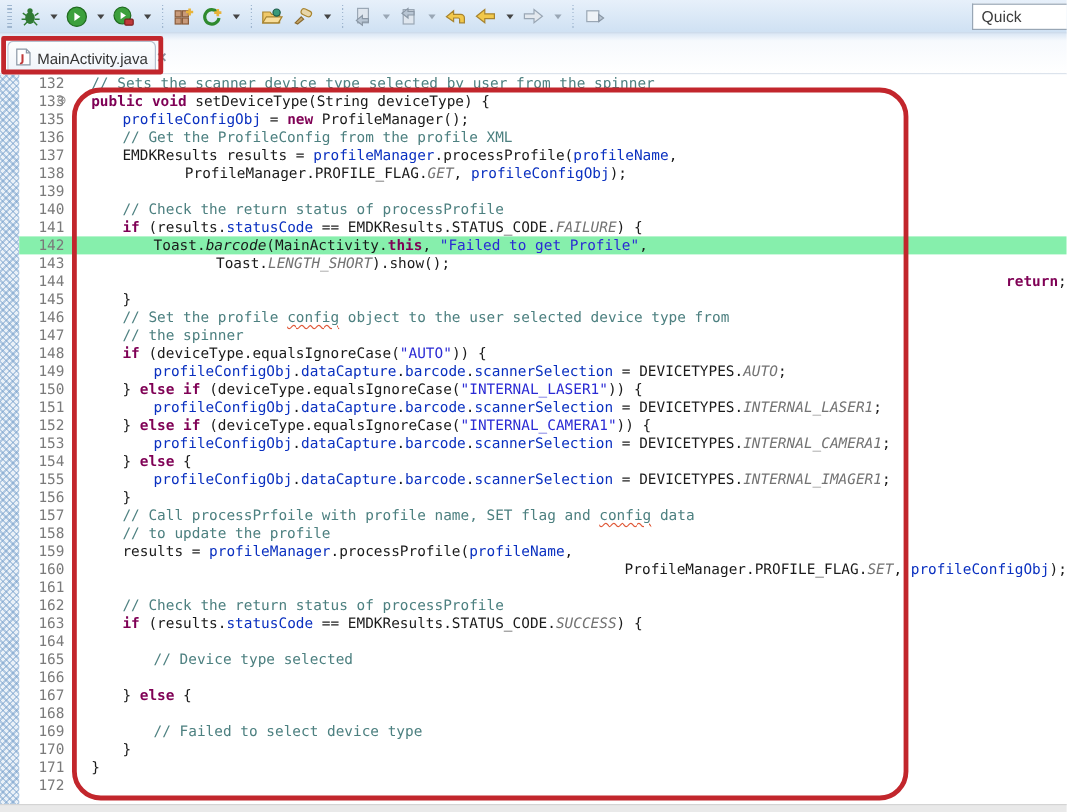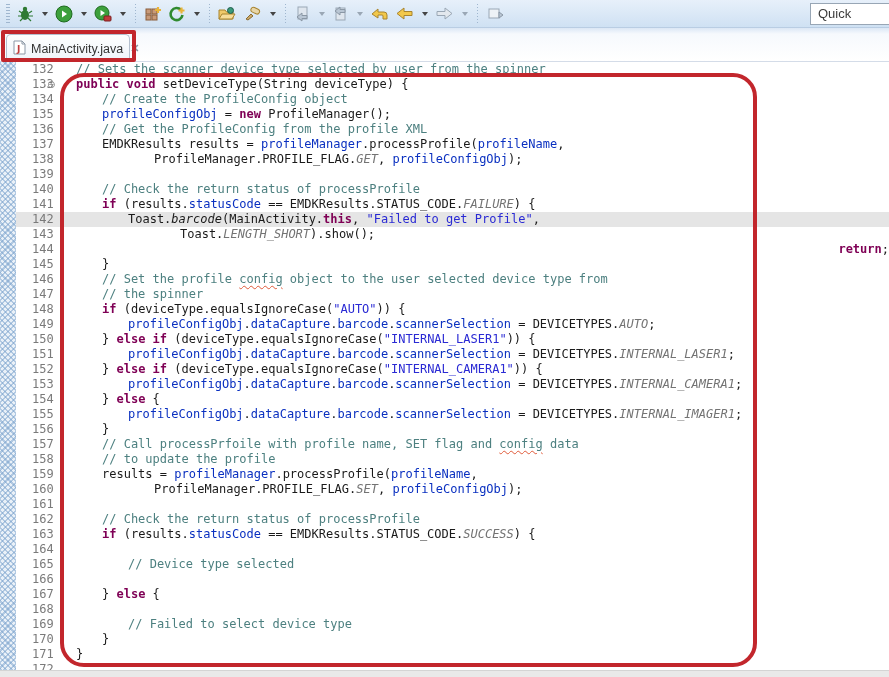--- a/index.html
+++ b/index.html
@@ -48,21 +48,21 @@
   .editor { position:absolute; left:0; top:62px; width:889px; height:608px;
     background:#fff; overflow:hidden;
     font-family:"DejaVu Sans Mono","Liberation Mono",monospace; font-size:12px; }
   .marker-bar { position:absolute; left:0; top:0; width:16px; height:100%;
     background:
       repeating-linear-gradient(45deg, rgba(108,152,199,.45) 0 1.5px, transparent 1.5px 4px),
       repeating-linear-gradient(-45deg, rgba(108,152,199,.45) 0 1.5px, transparent 1.5px 4px),
       #eaf1f8; }
   .lines { position:absolute; left:16px; top:0; width:873px; }
   .line { position:relative; height:15px; line-height:15px; white-space:pre; display:flex; }
-  .line.hl { background:#e5e5e5; }
+  .line.hl { background:#86efac; }
   .num { display:inline-block; width:28px; text-align:right; padding-right:5px;
     color:#7a7a7a; flex:none;padding-left:16px; }
   .code { flex:1; }
   .fold { position:absolute; left:31px; top:0; color:#8a8a8a; font-size:10px;
     font-family:"DejaVu Sans",sans-serif; }
   .tk-k { color:#7f0055; font-weight:bold; }
   .tk-c { color:#4d8080; }
   .tk-s { color:#2a2ad4; }
   .tk-m { color:#0a30c0; }
   .tk-i { color:#737373; font-style:italic; }
@@ -234,21 +234,20 @@
     <span>MainActivity.java</span>
     <span class="close">✕</span>
   </div>
 </div>
 
 <div class="editor">
   <div class="marker-bar"></div>
   <div class="lines">
       <div class="line"><span class="num">132</span><span class="code" style="padding-left: 32px;"><span class="tk-c">// Sets the scanner device type selected by user from the spinner</span></span></div>
       <div class="line"><span class="num">133</span><span class="fold">⊖</span><span class="code" style="padding-left: 32px;"><span class="tk-k">public</span><span class="tk-p"> </span><span class="tk-k">void</span><span class="tk-p"> setDeviceType(String deviceType) {</span></span></div>
-      <div class="line"><span class="num">134</span><span class="code" style="padding-left: 58px;"><span class="tk-c">// Create the ProfileConfig object</span></span></div>
       <div class="line"><span class="num">135</span><span class="code" style="padding-left: 58px;"><span class="tk-m">profileConfigObj</span><span class="tk-p"> = </span><span class="tk-k">new</span><span class="tk-p"> ProfileManager();</span></span></div>
       <div class="line"><span class="num">136</span><span class="code" style="padding-left: 58px;"><span class="tk-c">// Get the ProfileConfig from the profile XML</span></span></div>
       <div class="line"><span class="num">137</span><span class="code" style="padding-left: 58px;"><span class="tk-p">EMDKResults results = </span><span class="tk-m">profileManager</span><span class="tk-p">.processProfile(</span><span class="tk-m">profileName</span><span class="tk-p">,</span></span></div>
       <div class="line"><span class="num">138</span><span class="code" style="padding-left: 110px;"><span class="tk-p">ProfileManager.PROFILE_FLAG.</span><span class="tk-i">GET</span><span class="tk-p">, </span><span class="tk-m">profileConfigObj</span><span class="tk-p">);</span></span></div>
       <div class="line"><span class="num">139</span><span class="code" style="padding-left: 6px;"></span></div>
       <div class="line"><span class="num">140</span><span class="code" style="padding-left: 58px;"><span class="tk-c">// Check the return status of processProfile</span></span></div>
       <div class="line"><span class="num">141</span><span class="code" style="padding-left: 58px;"><span class="tk-k">if</span><span class="tk-p"> (results.</span><span class="tk-m">statusCode</span><span class="tk-p"> == EMDKResults.STATUS_CODE.</span><span class="tk-i">FAILURE</span><span class="tk-p">) {</span></span></div>
       <div class="line hl"><span class="num">142</span><span class="code" style="padding-left: 84px;"><span class="tk-p">Toast.</span><span class="tk-im">barcode</span><span class="tk-p">(MainActivity.</span><span class="tk-k">this</span><span class="tk-p">, </span><span class="tk-s">"Failed to get Profile"</span><span class="tk-p">,</span></span></div>
       <div class="line"><span class="num">143</span><span class="code" style="padding-left: 136px;"><span class="tk-p">Toast.</span><span class="tk-i">LENGTH_SHORT</span><span class="tk-p">).show();</span></span></div>
       <div class="line"><span class="num">144</span><span class="code" style="padding-left: 84px; text-align: right;"><span class="tk-k">return</span><span class="tk-p">;</span></span></div>
@@ -260,21 +259,21 @@
       <div class="line"><span class="num">150</span><span class="code" style="padding-left: 58px;"><span class="tk-p">} </span><span class="tk-k">else</span><span class="tk-p"> </span><span class="tk-k">if</span><span class="tk-p"> (deviceType.equalsIgnoreCase(</span><span class="tk-s">"INTERNAL_LASER1"</span><span class="tk-p">)) {</span></span></div>
       <div class="line"><span class="num">151</span><span class="code" style="padding-left: 84px;"><span class="tk-m">profileConfigObj</span><span class="tk-p">.</span><span class="tk-m">dataCapture</span><span class="tk-p">.</span><span class="tk-m">barcode</span><span class="tk-p">.</span><span class="tk-m">scannerSelection</span><span class="tk-p"> = DEVICETYPES.</span><span class="tk-i">INTERNAL_LASER1</span><span class="tk-p">;</span></span></div>
       <div class="line"><span class="num">152</span><span class="code" style="padding-left: 58px;"><span class="tk-p">} </span><span class="tk-k">else</span><span class="tk-p"> </span><span class="tk-k">if</span><span class="tk-p"> (deviceType.equalsIgnoreCase(</span><span class="tk-s">"INTERNAL_CAMERA1"</span><span class="tk-p">)) {</span></span></div>
       <div class="line"><span class="num">153</span><span class="code" style="padding-left: 84px;"><span class="tk-m">profileConfigObj</span><span class="tk-p">.</span><span class="tk-m">dataCapture</span><span class="tk-p">.</span><span class="tk-m">barcode</span><span class="tk-p">.</span><span class="tk-m">scannerSelection</span><span class="tk-p"> = DEVICETYPES.</span><span class="tk-i">INTERNAL_CAMERA1</span><span class="tk-p">;</span></span></div>
       <div class="line"><span class="num">154</span><span class="code" style="padding-left: 58px;"><span class="tk-p">} </span><span class="tk-k">else</span><span class="tk-p"> {</span></span></div>
       <div class="line"><span class="num">155</span><span class="code" style="padding-left: 84px;"><span class="tk-m">profileConfigObj</span><span class="tk-p">.</span><span class="tk-m">dataCapture</span><span class="tk-p">.</span><span class="tk-m">barcode</span><span class="tk-p">.</span><span class="tk-m">scannerSelection</span><span class="tk-p"> = DEVICETYPES.</span><span class="tk-i">INTERNAL_IMAGER1</span><span class="tk-p">;</span></span></div>
       <div class="line"><span class="num">156</span><span class="code" style="padding-left: 58px;"><span class="tk-p">}</span></span></div>
       <div class="line"><span class="num">157</span><span class="code" style="padding-left: 58px;"><span class="tk-c">// Call processPrfoile with profile name, SET flag and </span><span class="tk-w">config</span><span class="tk-c"> data</span></span></div>
       <div class="line"><span class="num">158</span><span class="code" style="padding-left: 58px;"><span class="tk-c">// to update the profile</span></span></div>
       <div class="line"><span class="num">159</span><span class="code" style="padding-left: 58px;"><span class="tk-p">results = </span><span class="tk-m">profileManager</span><span class="tk-p">.processProfile(</span><span class="tk-m">profileName</span><span class="tk-p">,</span></span></div>
-      <div class="line"><span class="num">160</span><span class="code" style="padding-left: 110px;"><span class="tk-p">ProfileManager.PROFILE_FLAG.</span><span class="tk-i">SET</span><span class="tk-p">, </span><span class="tk-m">profileConfigObj</span><span class="tk-p">);</span></span></div>
+      <div class="line"><span class="num">160</span><span class="code" style="padding-left: 110px; text-align: right;"><span class="tk-p">ProfileManager.PROFILE_FLAG.</span><span class="tk-i">SET</span><span class="tk-p">, </span><span class="tk-m">profileConfigObj</span><span class="tk-p">);</span></span></div>
       <div class="line"><span class="num">161</span><span class="code" style="padding-left: 6px;"></span></div>
       <div class="line"><span class="num">162</span><span class="code" style="padding-left: 58px;"><span class="tk-c">// Check the return status of processProfile</span></span></div>
       <div class="line"><span class="num">163</span><span class="code" style="padding-left: 58px;"><span class="tk-k">if</span><span class="tk-p"> (results.</span><span class="tk-m">statusCode</span><span class="tk-p"> == EMDKResults.STATUS_CODE.</span><span class="tk-i">SUCCESS</span><span class="tk-p">) {</span></span></div>
       <div class="line"><span class="num">164</span><span class="code" style="padding-left: 6px;"></span></div>
       <div class="line"><span class="num">165</span><span class="code" style="padding-left: 84px;"><span class="tk-c">// Device type selected</span></span></div>
       <div class="line"><span class="num">166</span><span class="code" style="padding-left: 6px;"></span></div>
       <div class="line"><span class="num">167</span><span class="code" style="padding-left: 58px;"><span class="tk-p">} </span><span class="tk-k">else</span><span class="tk-p"> {</span></span></div>
       <div class="line"><span class="num">168</span><span class="code" style="padding-left: 6px;"></span></div>
       <div class="line"><span class="num">169</span><span class="code" style="padding-left: 84px;"><span class="tk-c">// Failed to select device type</span></span></div>
       <div class="line"><span class="num">170</span><span class="code" style="padding-left: 58px;"><span class="tk-p">}</span></span></div>

